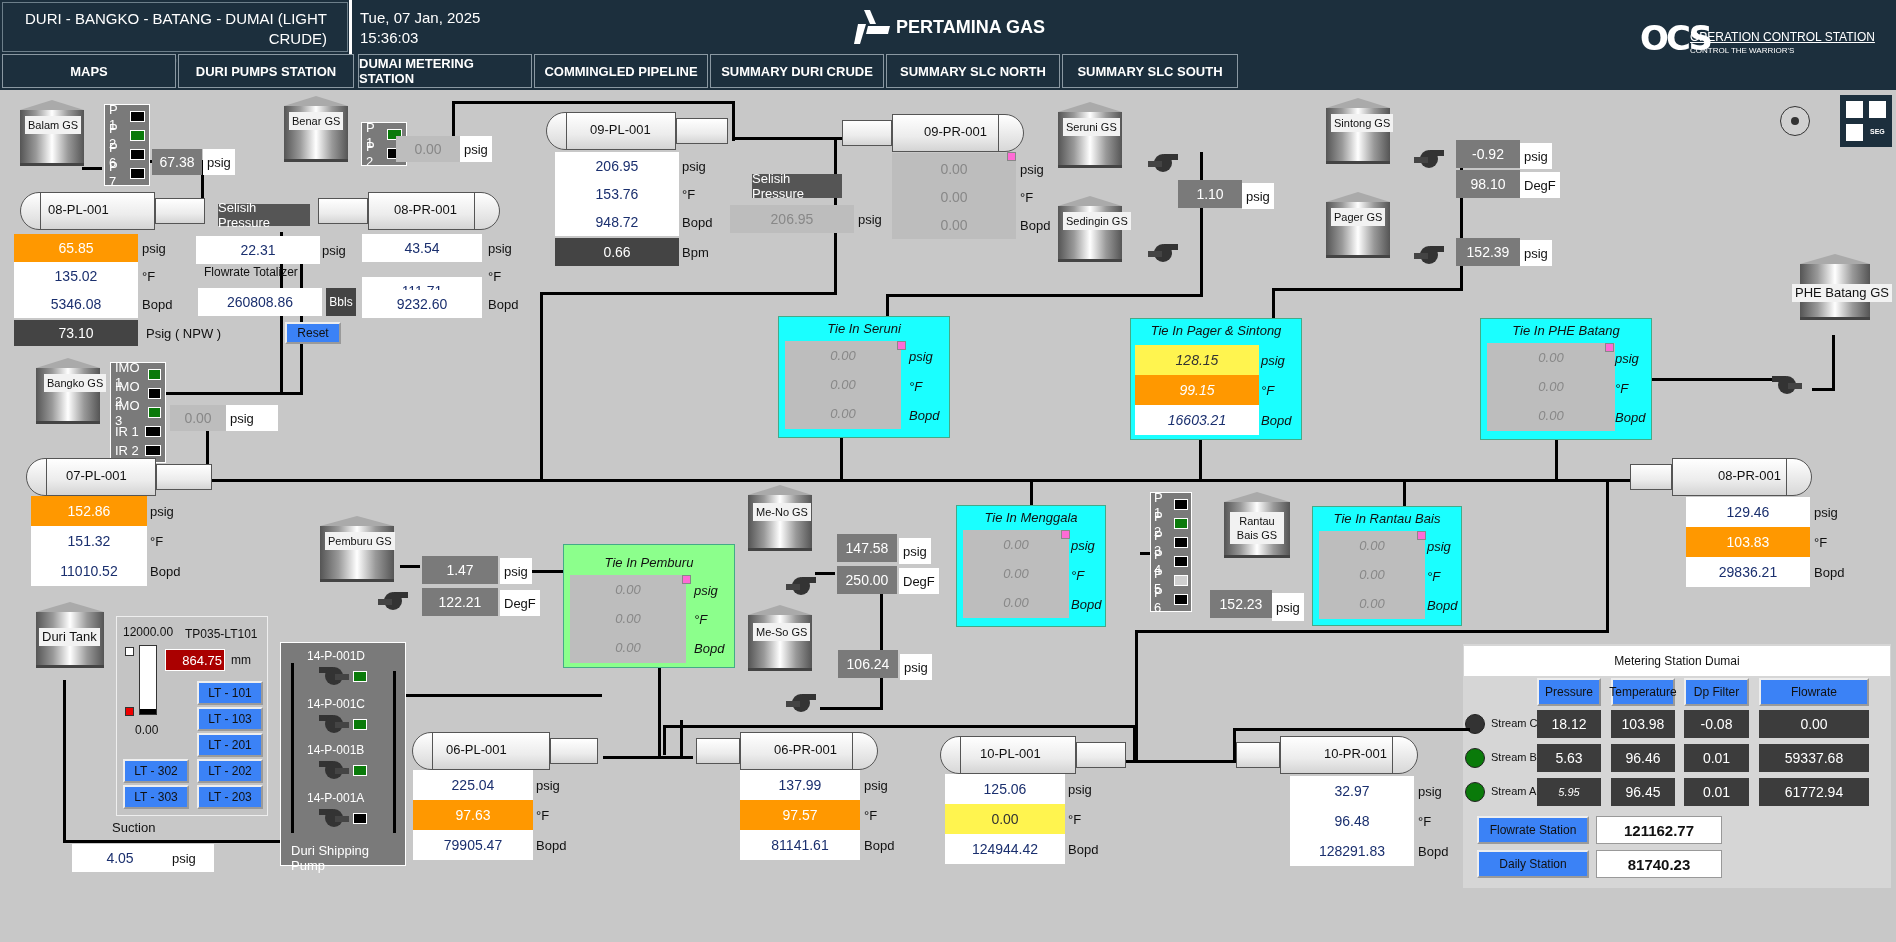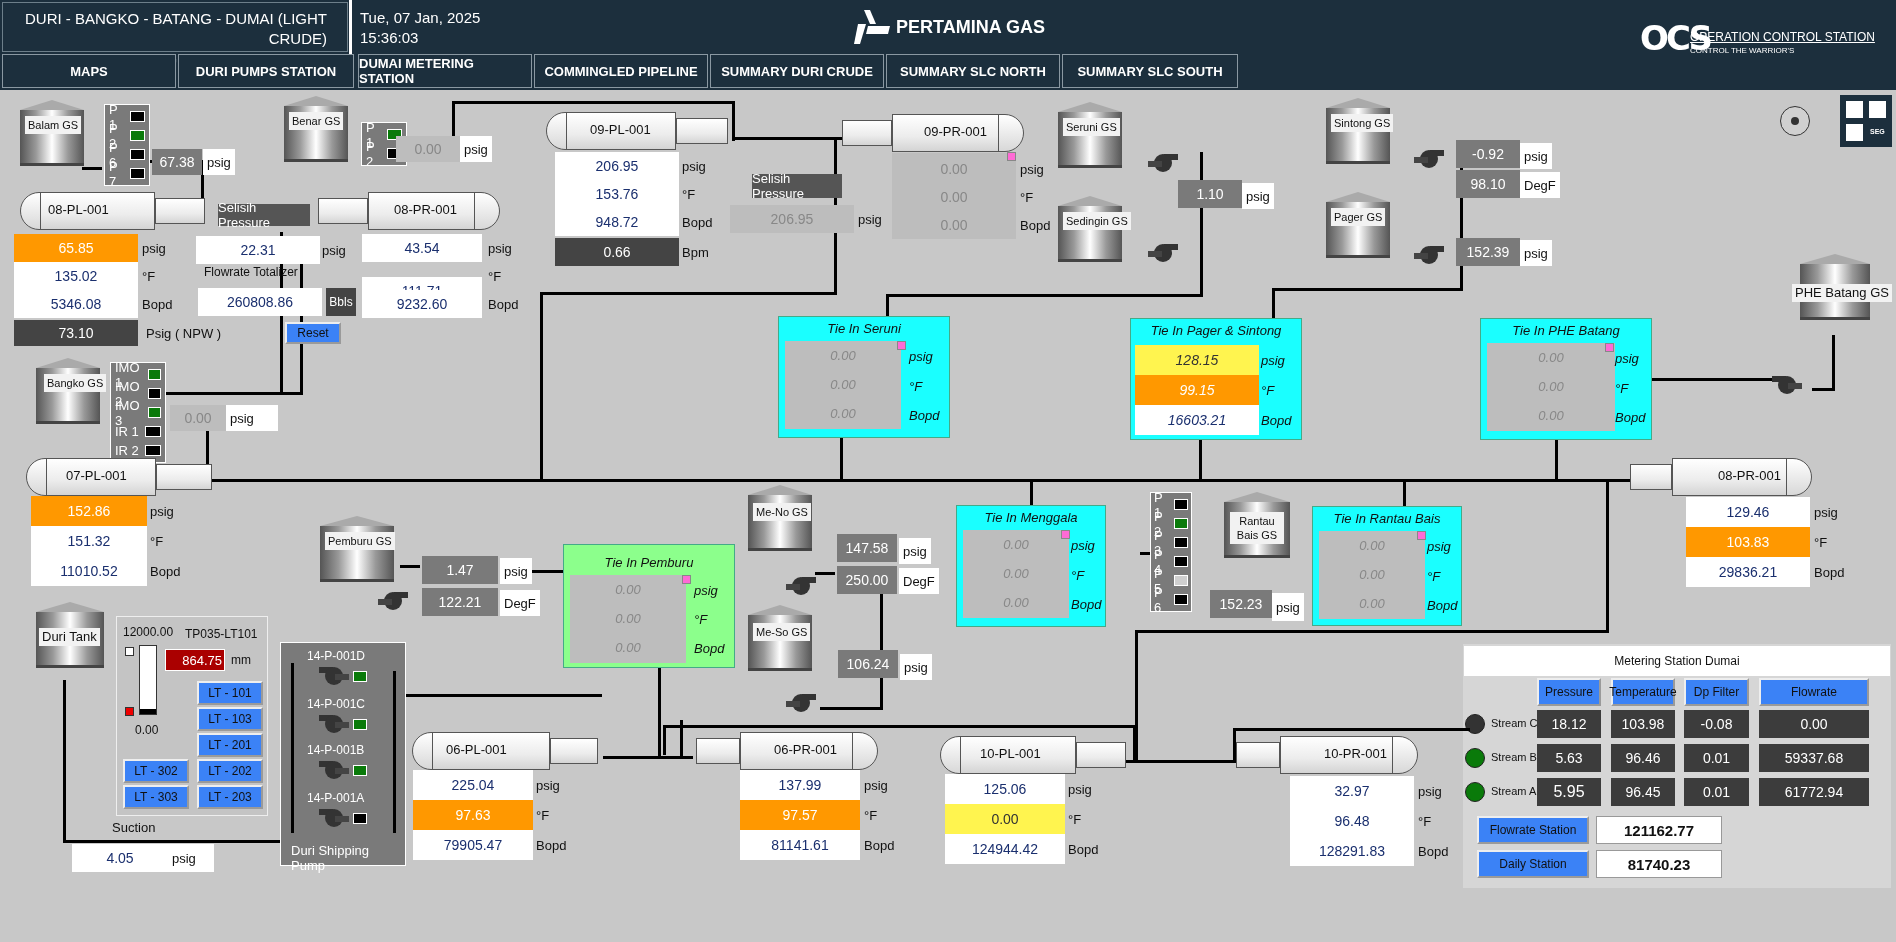--- a/index.html
+++ b/index.html
@@ -687,21 +687,21 @@
         <div class="abs" style="left: 2px; top: 104px; width: 20px; height: 20px; border-radius: 50%; border: 1px solid rgb(34, 34, 34); background: rgb(10, 122, 10);"></div>
         <div class="abs" style="left: 28px; top: 107px; font-size: 11px; width: 46px; overflow: hidden; white-space: nowrap;">Stream B</div>
         <div class="abs" style="left: 74px; top: 100px; width: 64px; height: 28px; background: rgb(60, 60, 60); color: rgb(255, 255, 255); font-size: 14px; display: flex; align-items: center; justify-content: center;">5.63</div>
         <div class="abs" style="left: 148px; top: 100px; width: 64px; height: 28px; background: rgb(60, 60, 60); color: rgb(255, 255, 255); font-size: 14px; display: flex; align-items: center; justify-content: center;">96.46</div>
         <div class="abs" style="left: 221px; top: 100px; width: 65px; height: 28px; background: rgb(60, 60, 60); color: rgb(255, 255, 255); font-size: 14px; display: flex; align-items: center; justify-content: center;">0.01</div>
         <div class="abs" style="left: 296px; top: 100px; width: 110px; height: 28px; background: rgb(60, 60, 60); color: rgb(255, 255, 255); font-size: 14px; display: flex; align-items: center; justify-content: center;">59337.68</div>
       </div>
       <div>
         <div class="abs" style="left: 2px; top: 138px; width: 20px; height: 20px; border-radius: 50%; border: 1px solid rgb(34, 34, 34); background: rgb(10, 122, 10);"></div>
         <div class="abs" style="left: 28px; top: 141px; font-size: 11px; width: 46px; overflow: hidden; white-space: nowrap;">Stream A</div>
-        <div class="abs" style="left: 74px; top: 134px; width: 64px; height: 28px; background: rgb(60, 60, 60); color: rgb(255, 255, 255); font-size: 16px; display: flex; align-items: center; justify-content: center;">5.95</div>
+        <div class="abs" style="left: 74px; top: 134px; width: 64px; height: 28px; background: rgb(60, 60, 60); color: rgb(255, 255, 255); font-size: 11px; display: flex; align-items: center; justify-content: center; font-style: italic;">5.95</div>
         <div class="abs" style="left: 148px; top: 134px; width: 64px; height: 28px; background: rgb(60, 60, 60); color: rgb(255, 255, 255); font-size: 14px; display: flex; align-items: center; justify-content: center;">96.45</div>
         <div class="abs" style="left: 221px; top: 134px; width: 65px; height: 28px; background: rgb(60, 60, 60); color: rgb(255, 255, 255); font-size: 14px; display: flex; align-items: center; justify-content: center;">0.01</div>
         <div class="abs" style="left: 296px; top: 134px; width: 110px; height: 28px; background: rgb(60, 60, 60); color: rgb(255, 255, 255); font-size: 14px; display: flex; align-items: center; justify-content: center;">61772.94</div>
       </div>
     </div>
 
   <div class="btn" style="left:14px;top:172px;width:112px;height:28px">Flowrate Station</div>
   <div class="abs" style="left:133px;top:172px;width:126px;height:28px;background:#fff;border:1px solid #999;font-size:15px;font-weight:bold;display:flex;align-items:center;justify-content:center">121162.77</div>
   <div class="btn" style="left:14px;top:206px;width:112px;height:28px">Daily Station</div>
   <div class="abs" style="left:133px;top:206px;width:126px;height:28px;background:#fff;border:1px solid #999;font-size:15px;font-weight:bold;display:flex;align-items:center;justify-content:center">81740.23</div>

